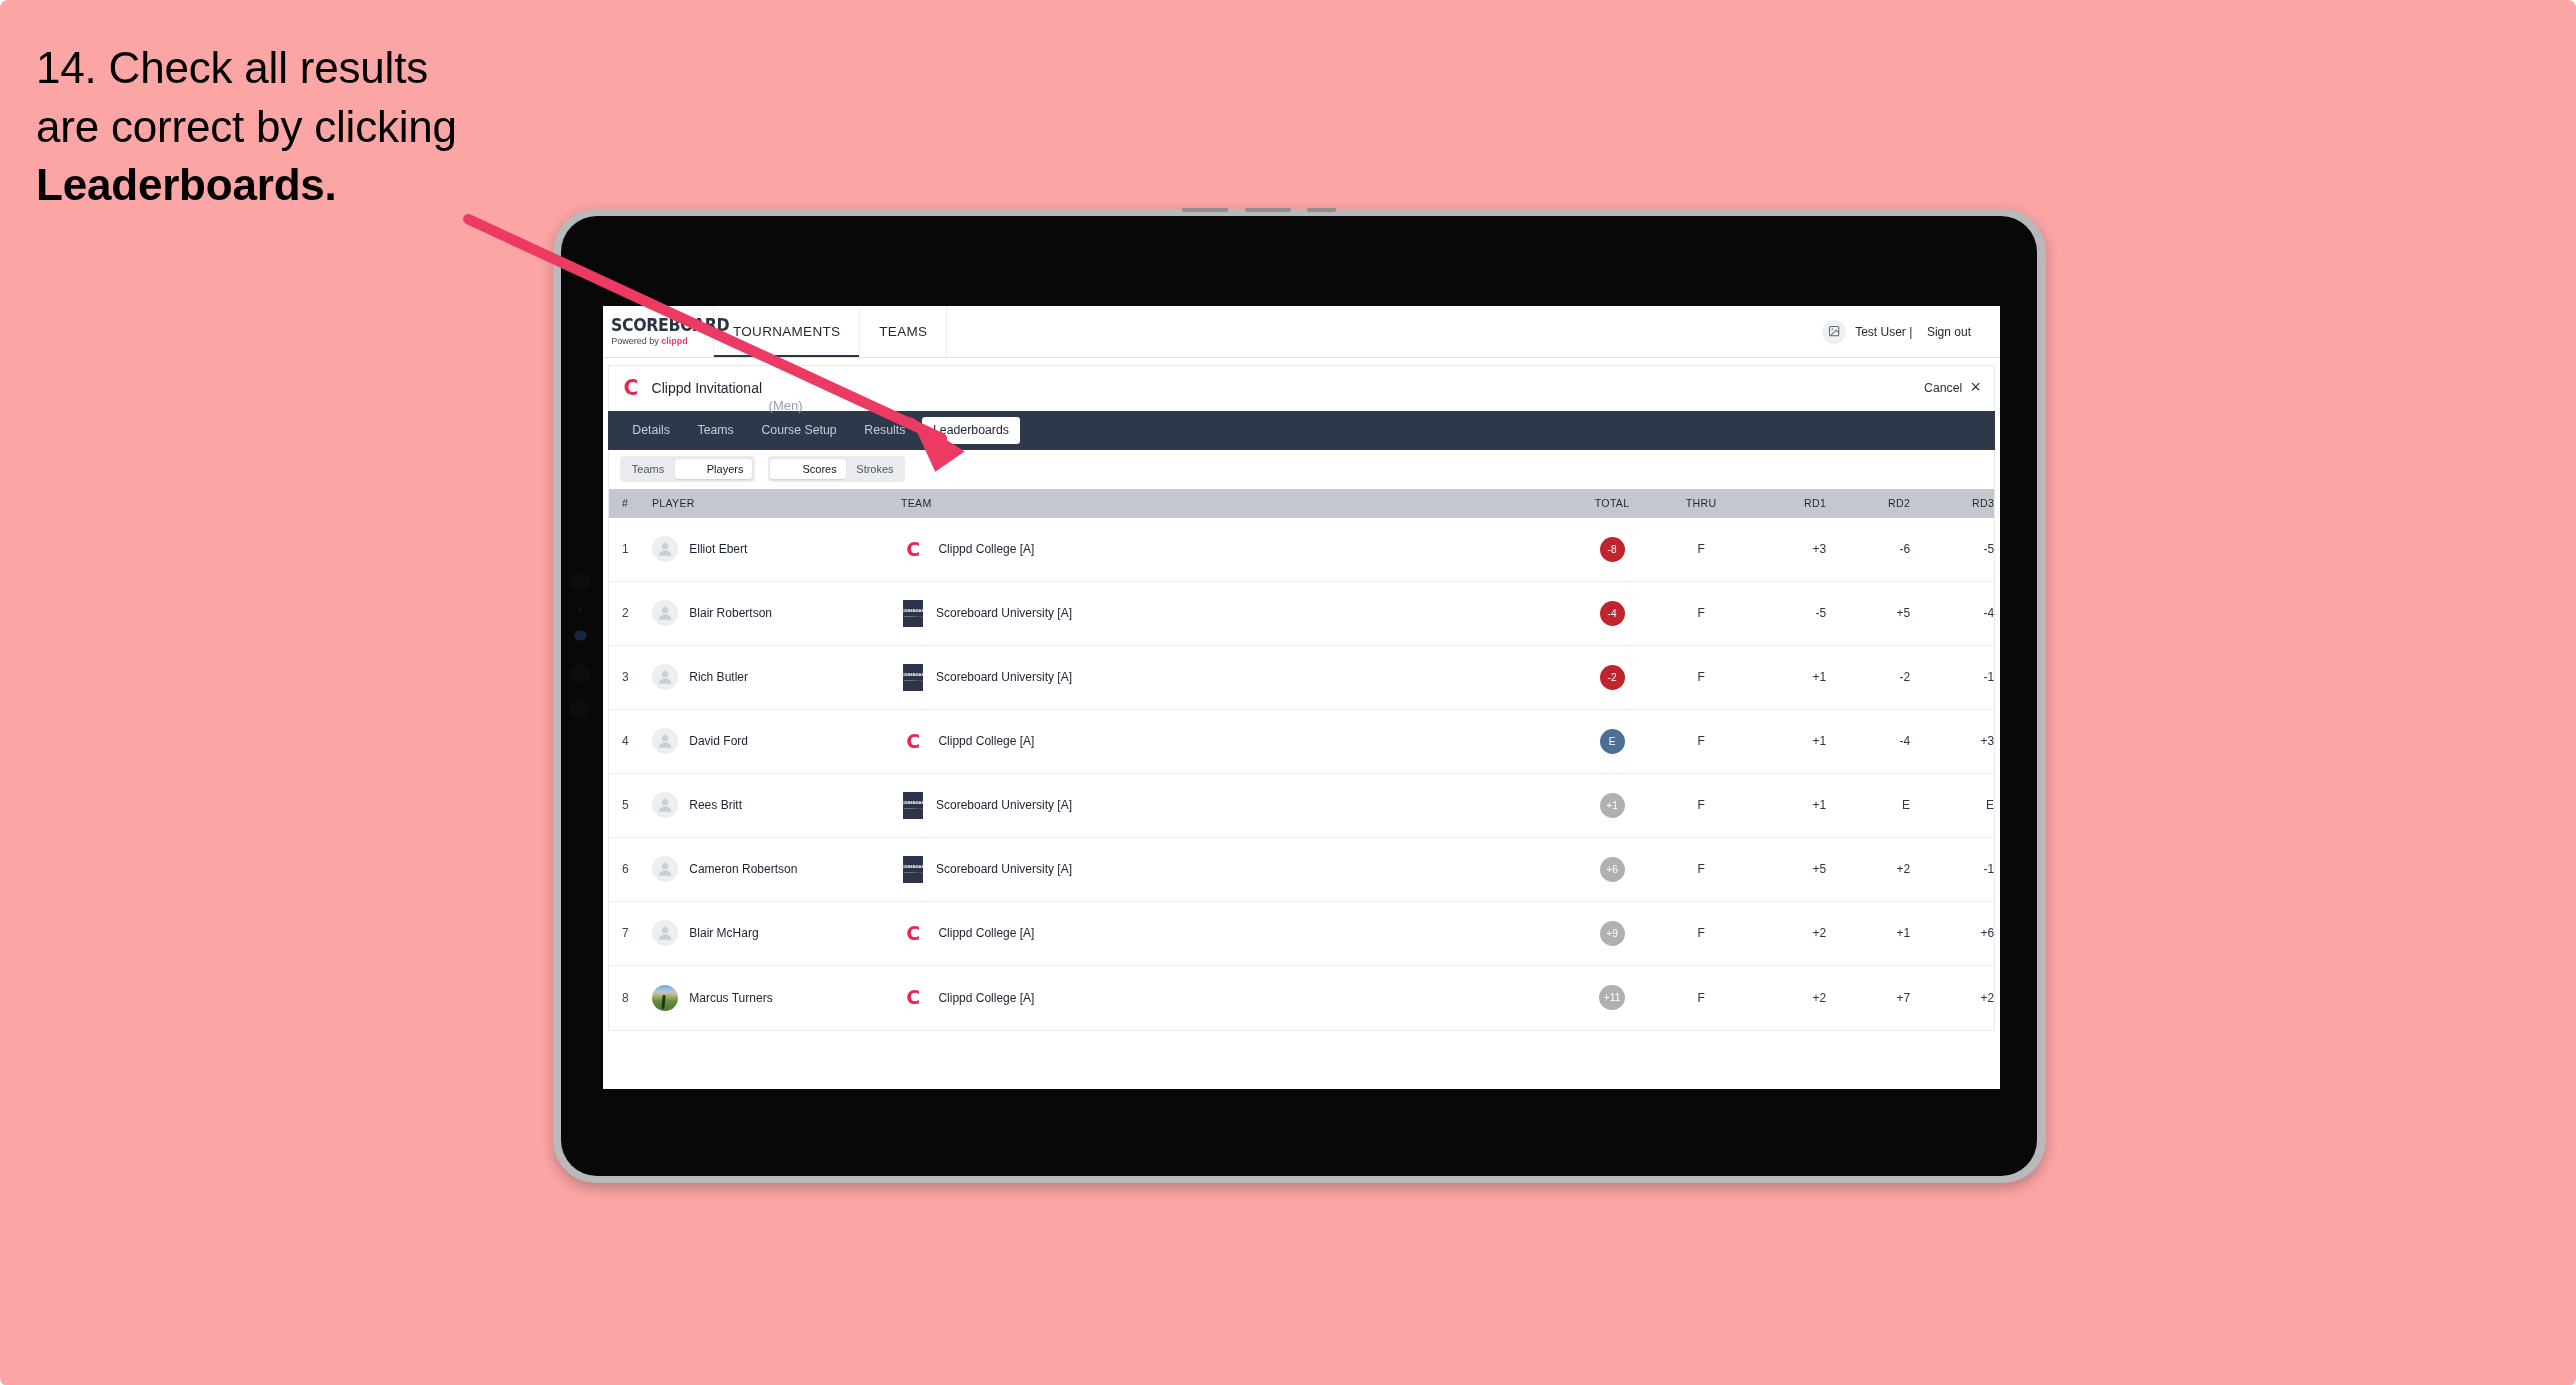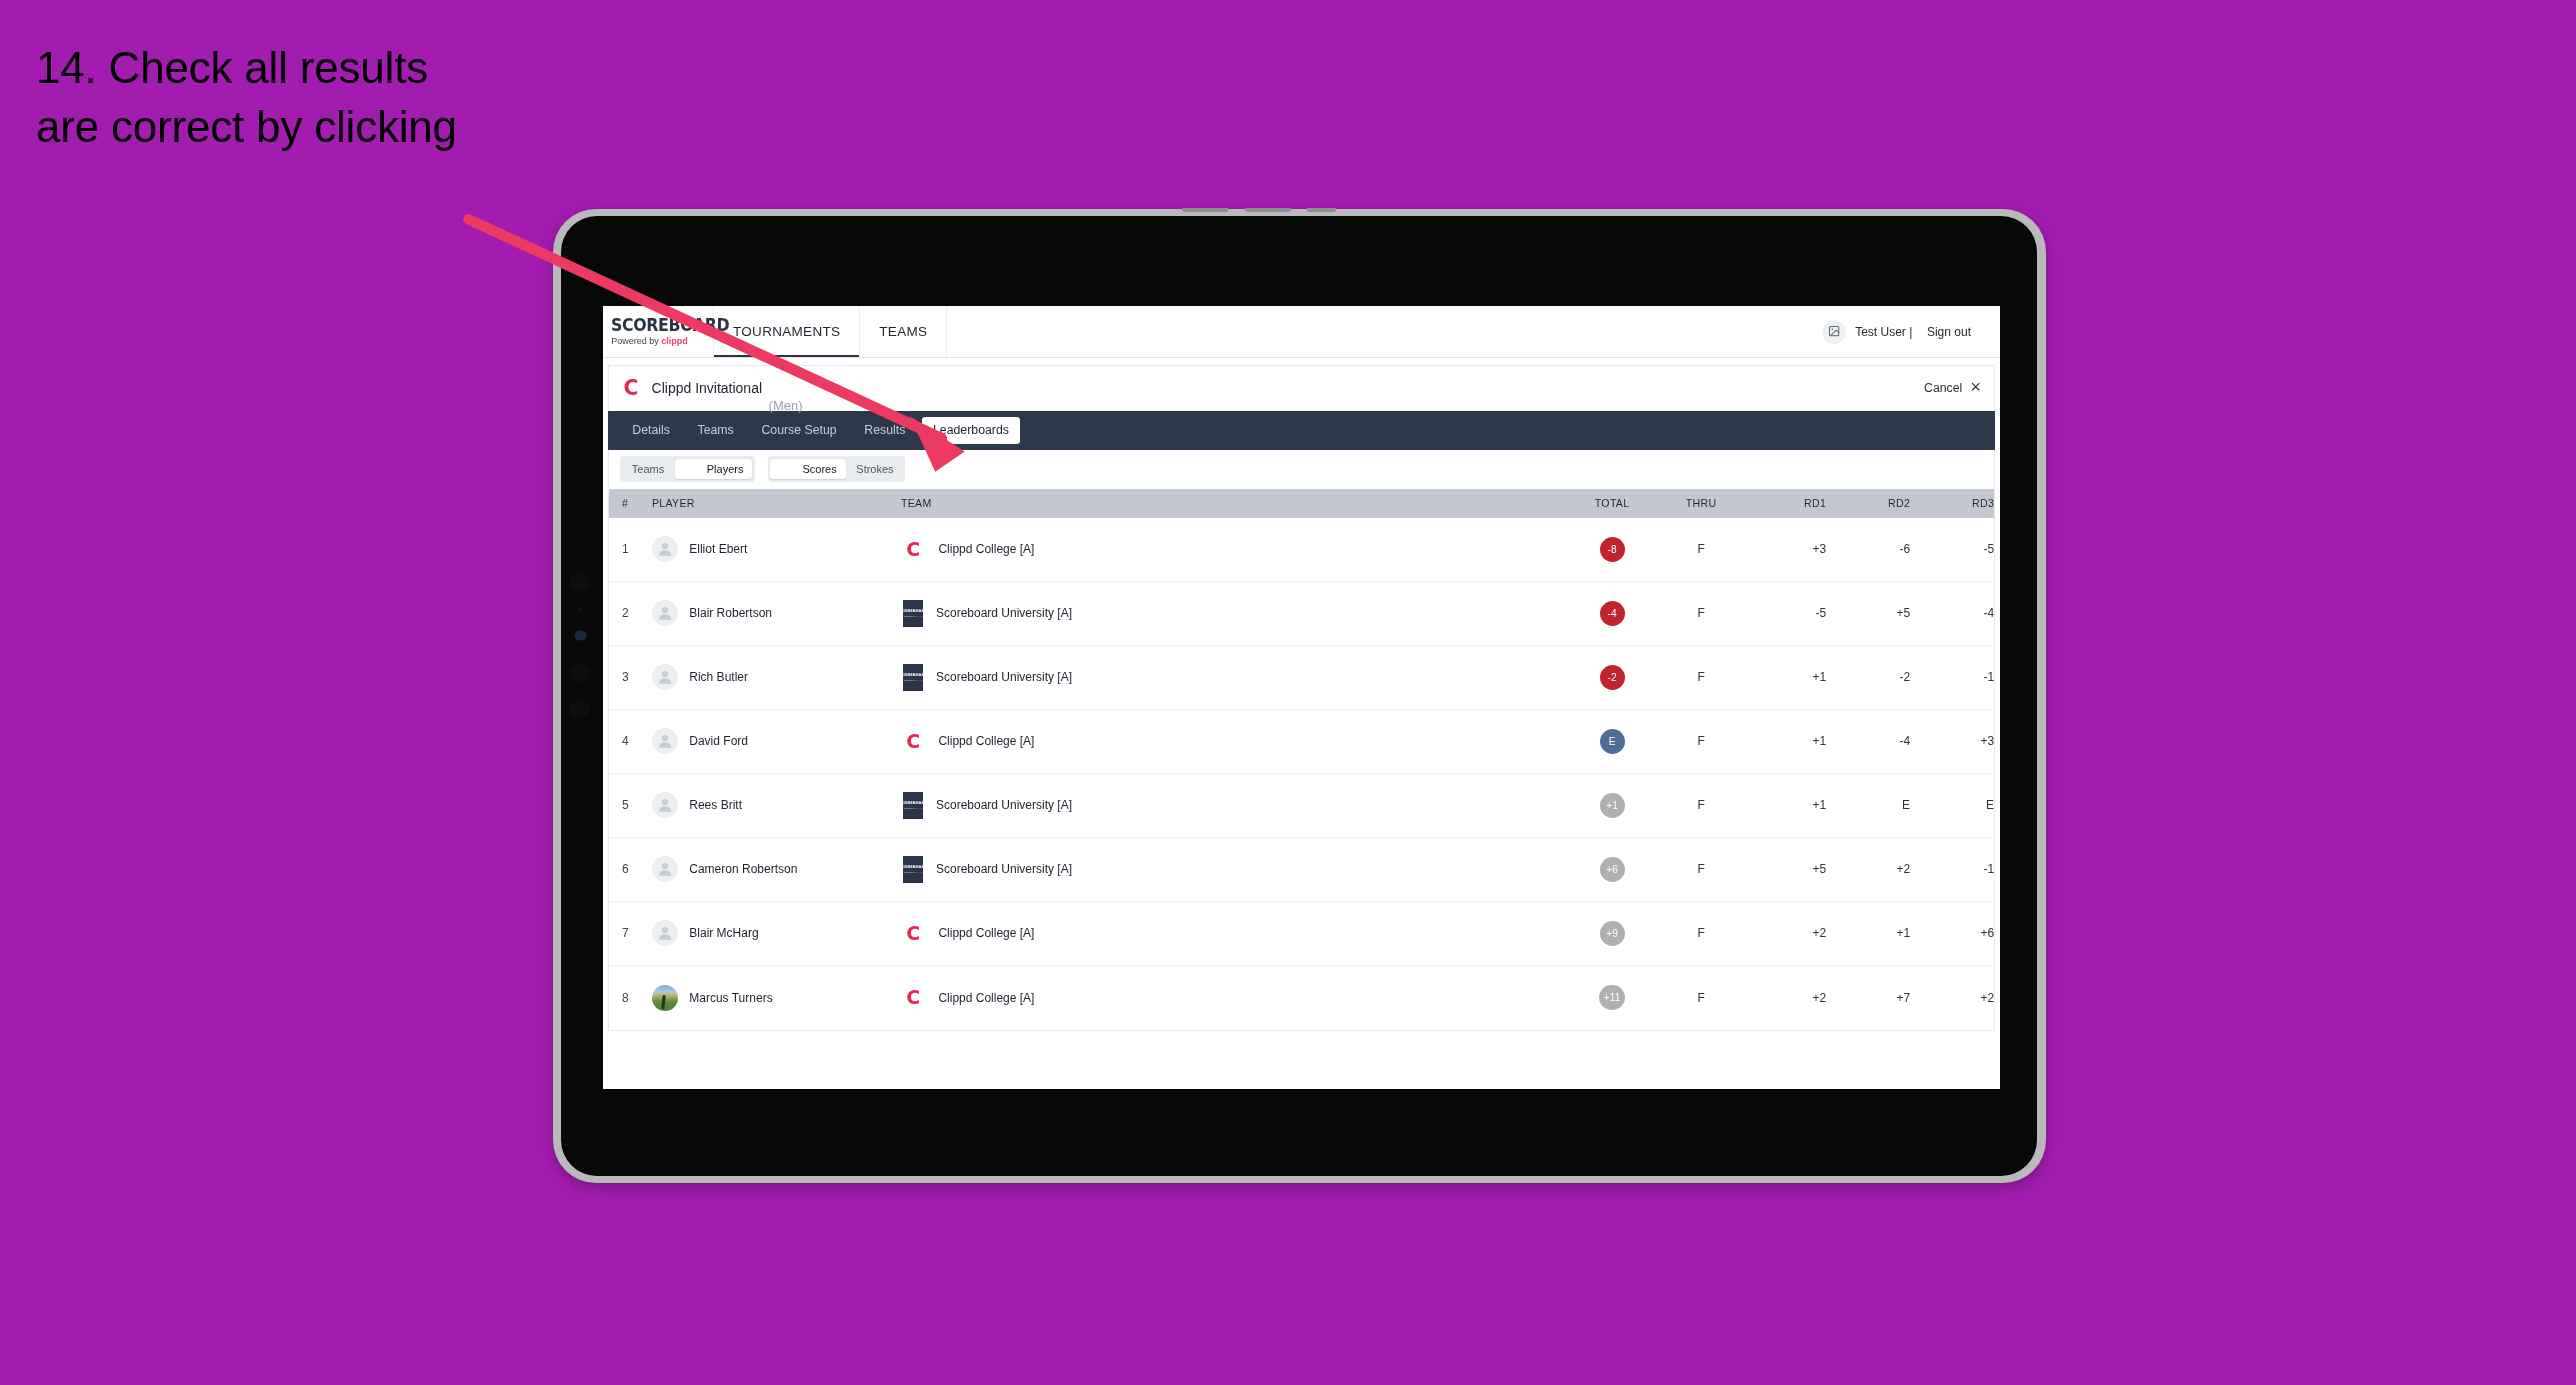--- a/index.html
+++ b/index.html
@@ -9,21 +9,22 @@
     height: 1386px;
     background: #ffffff;
     font-family: "Liberation Sans", sans-serif;
     overflow: hidden;
   }
 
   #root {
     position: relative;
     width: 2576px;
     height: 1386px;
-    background: #a21caf;
+    background: #fca5a5;
+    border-radius: 8px;
   }
 
   
   #annotation-text {
     position: absolute;
     left: 36px;
     top: 39px;
     width: 621px;
     font-size: 44px;
     line-height: 1.33;
@@ -366,20 +367,21 @@
   .badge.wide { border-radius: 13px; }
 </style>
 </head>
 <body>
 
 <div id="root">
 
   <div id="annotation-text">
     <div>14. Check all results</div>
     <div>are correct by clicking</div>
+    <div class="bold">Leaderboards.</div>
   </div>
 
   <div id="tablet">
     <div class="top-notch" style="left:629px; width:46px;"></div>
     <div class="top-notch" style="left:692px; width:46px;"></div>
     <div class="top-notch" style="left:754px; width:29px;"></div>
 
     <div id="tablet-screen">
       <div class="bezel-dot" style="left:8.2px; top:357px; width:21px; height:18px;"></div>
       <div class="bezel-dot tiny" style="left:16.4px; top:391px; width:4.9px; height:4.9px;"></div>

